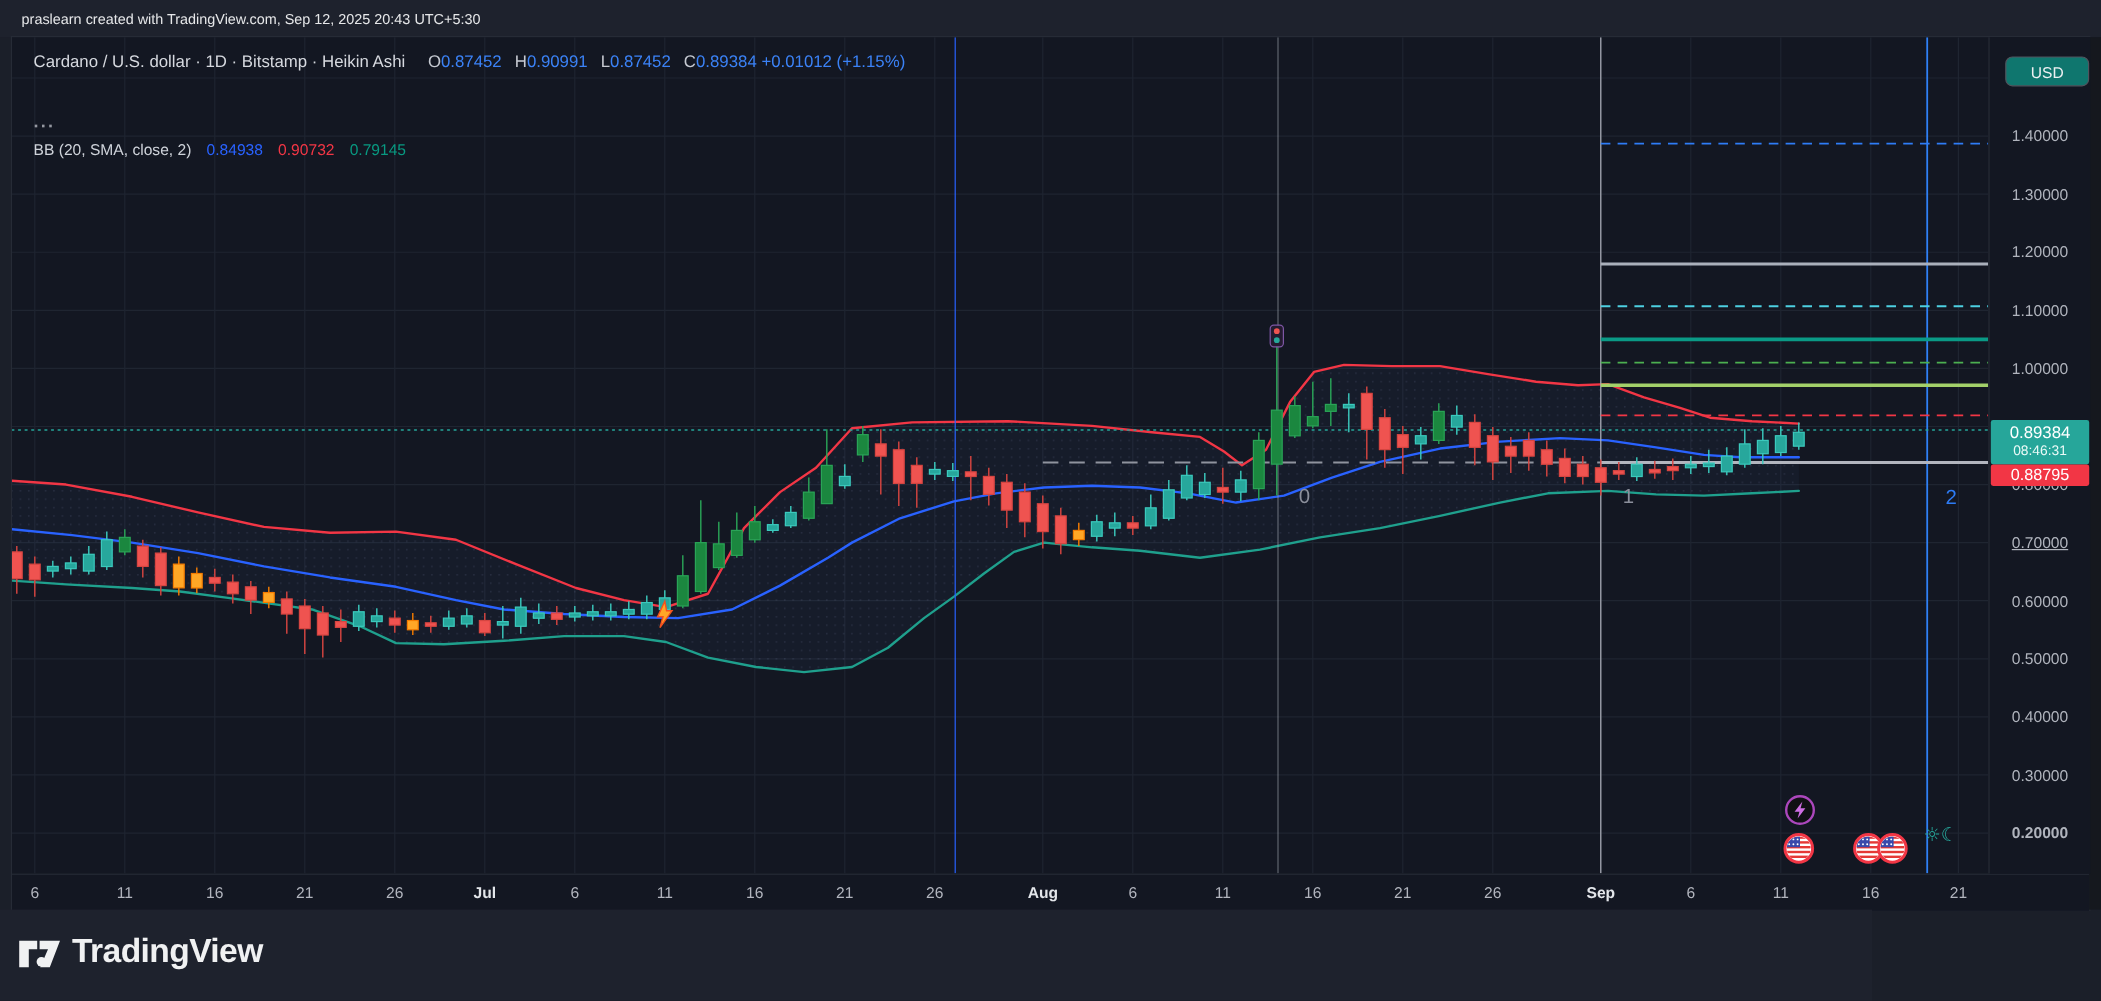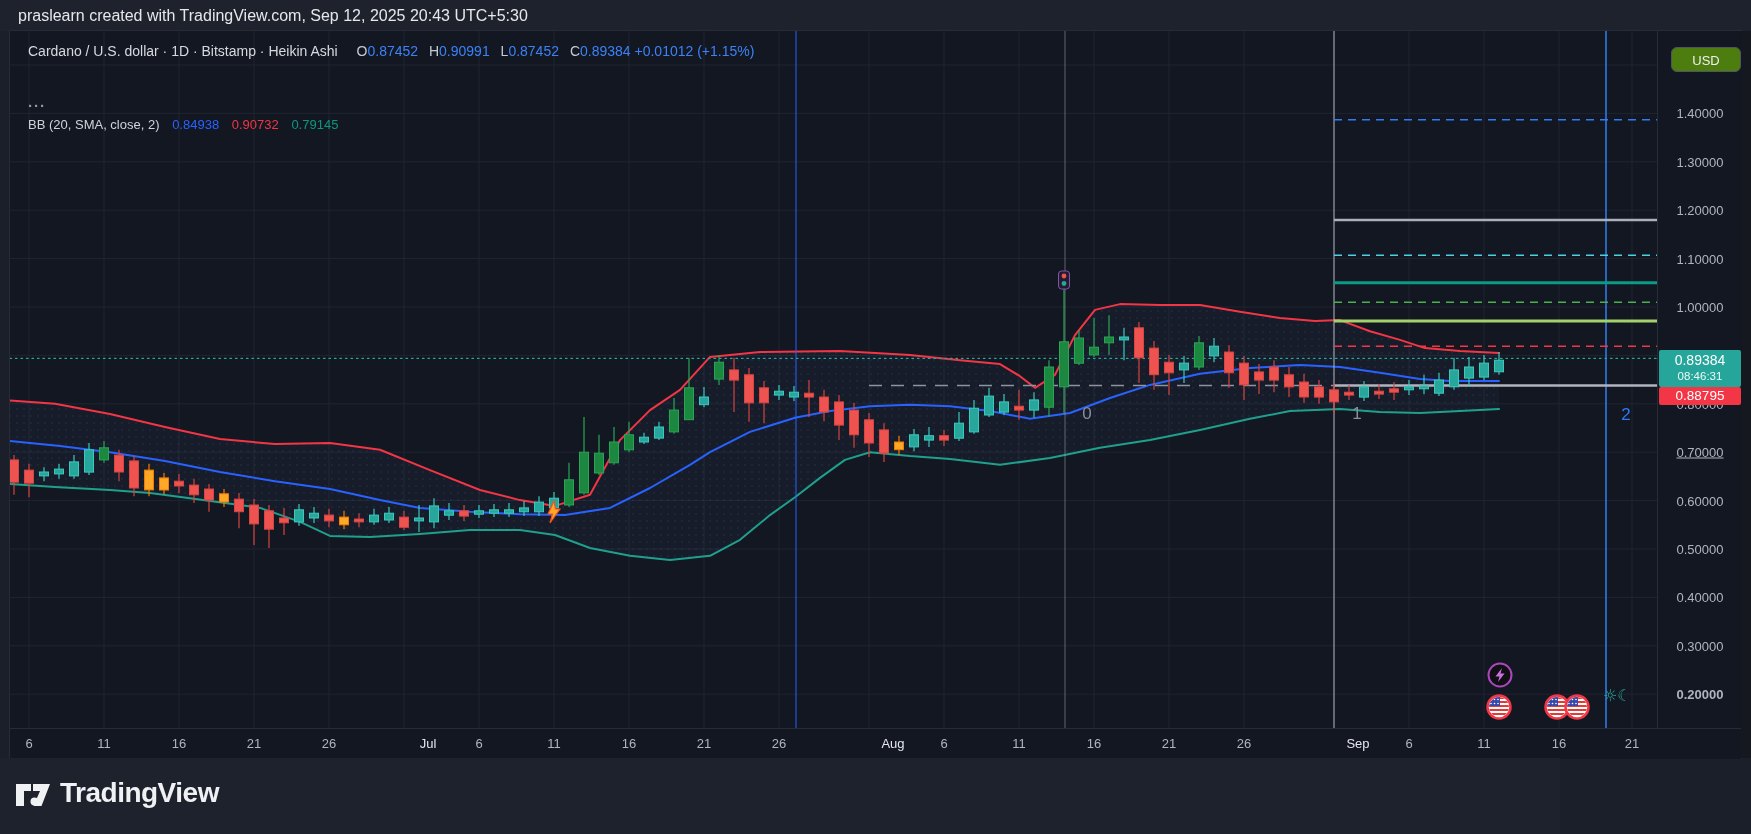--- a/index.html
+++ b/index.html
@@ -1,50 +1,50 @@
 <!DOCTYPE html>
 <html><head>
 <meta charset="utf-8">
 <style>
   html,body{margin:0;padding:0;background:#1b1f29;}
   body{position:relative;width:1751px;height:834px;overflow:hidden;
        font-family:"Liberation Sans",sans-serif;-webkit-font-smoothing:antialiased;}
   .topbar{position:absolute;left:0;top:0;width:1751px;height:31px;background:#1e222d;}
   .topbar span{position:absolute;left:18px;top:50%;transform:translateY(-50%);
-       color:#e6e7e9;font-size:16px;white-space:nowrap;}
+       color:#e6e7e9;font-size:12px;white-space:nowrap;}
   .widget{position:absolute;left:10px;top:31px;width:1731px;height:727px;background:#131722;
        box-shadow:0 0 0 1px #262b36;}
   #plot{position:absolute;left:0;top:0;cursor:crosshair;}
   .hdr{position:absolute;z-index:6;white-space:nowrap;pointer-events:auto;}
   .hdr.r1{left:18px;top:12px;font-size:14px;}
   .title{color:#d6d9df;}
   .ohlc{margin-left:8px;}
   .ohlc .lbl{color:#c6cad2;margin-left:7px;}
   .ohlc .val{color:#3b82f6;}
   .hdr.r2{left:18px;top:66px;font-size:15px;font-weight:bold;color:#9598a1;letter-spacing:1px;cursor:pointer;}
   .hdr.r3{left:18px;top:86px;font-size:13px;color:#cfd3da;}
   .hdr.r3 .bbv{margin-left:9px;}
   .bbv.b{color:#2962ff;} .bbv.u{color:#f23645;} .bbv.l{color:#089981;}
   .paxis{position:absolute;left:1647px;top:0;width:84px;height:697px;border-left:1px solid #262b36;
        background:#131722;z-index:4;cursor:ns-resize;}
   .plabel{position:absolute;left:0;width:100%;text-align:center;transform:translateY(-50%);
        color:#b0b4bd;font-size:13px;}
   .usd{position:absolute;left:13px;top:16px;width:70px;height:25px;line-height:25px;text-align:center;
-       background:#4d7c0f;border:1.5px solid #50555e;border-radius:6px;color:#eef0f2;font-size:13px;
+       background:#0f766e;border:1.5px solid #50555e;border-radius:6px;color:#eef0f2;font-size:13px;
        z-index:8;cursor:pointer;box-sizing:border-box;}
   .badge{position:absolute;left:1px;width:82px;text-align:center;color:#fff;z-index:7;}
   .badge.teal{top:319px;height:37px;background:#26a69a;border-radius:2px;padding-top:2px;box-sizing:border-box;}
   .badge.teal .pv{font-size:14px;line-height:17px;}
   .badge.teal .cd{font-size:11.5px;line-height:14px;color:#eafaf7;}
   .badge.red{top:356px;height:18px;line-height:18px;background:#f23645;font-size:13.5px;border-radius:2px;}
   .taxis{position:absolute;left:0;top:697px;width:1731px;height:30px;border-top:1px solid #262b36;
        background:#131722;cursor:ew-resize;}
   .tlabel{position:absolute;top:0;height:30px;line-height:30px;transform:translateX(-50%);
        color:#b2b5be;font-size:13px;}
-  .tlabel.major{color:#e3e6ea;font-weight:normal;margin-left:24px;}
+  .tlabel.major{color:#e3e6ea;font-weight:bold;}
   .logobar{position:absolute;left:0;top:758px;width:1560px;height:76px;background:#1e222d;}
   .tvmark{position:absolute;left:14px;top:20px;}
   .tvtext{position:absolute;left:60px;top:19px;font-size:28px;font-weight:bold;color:#f0f1f2;letter-spacing:-0.5px;}
   .rstrip{position:absolute;left:1741px;top:31px;width:10px;height:727px;background:#15181e;}
 </style>
 </head>
 <body>
 
 <div class="topbar">
   <span>praslearn created with TradingView.com, Sep 12, 2025 20:43 UTC+5:30</span>

